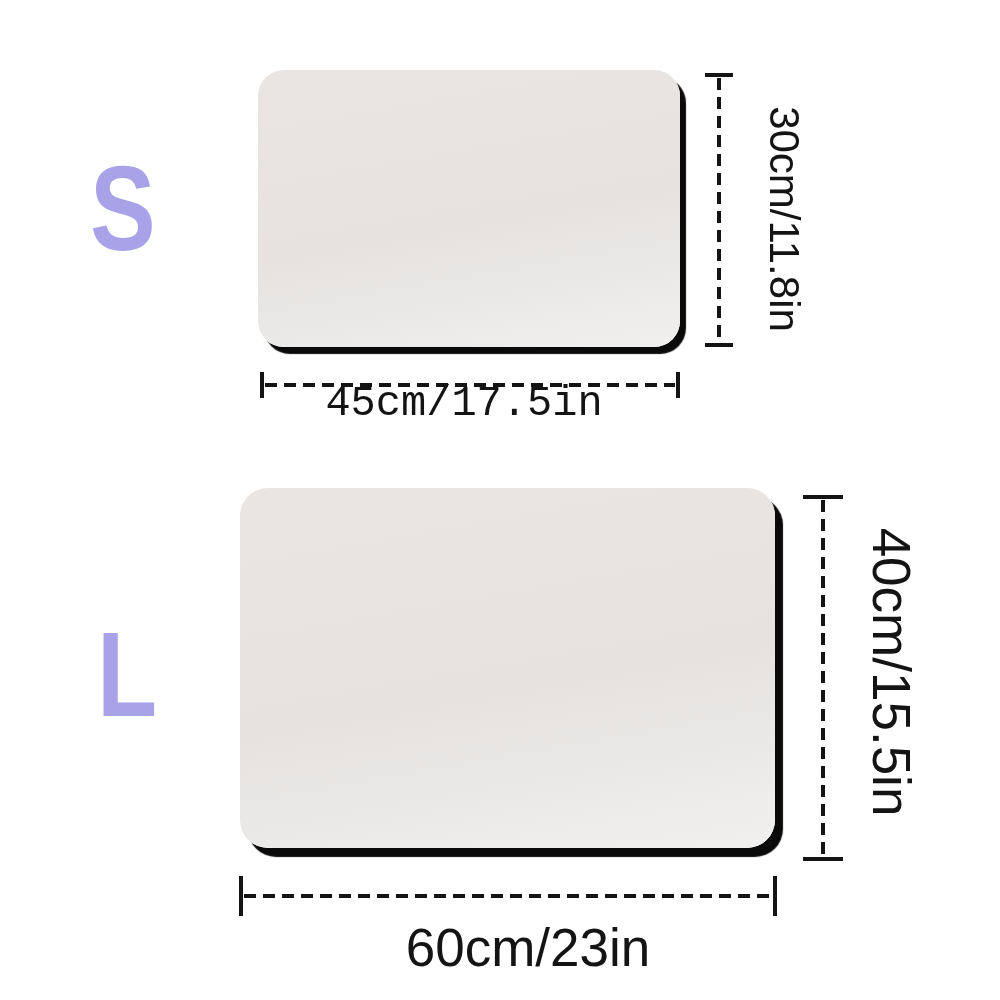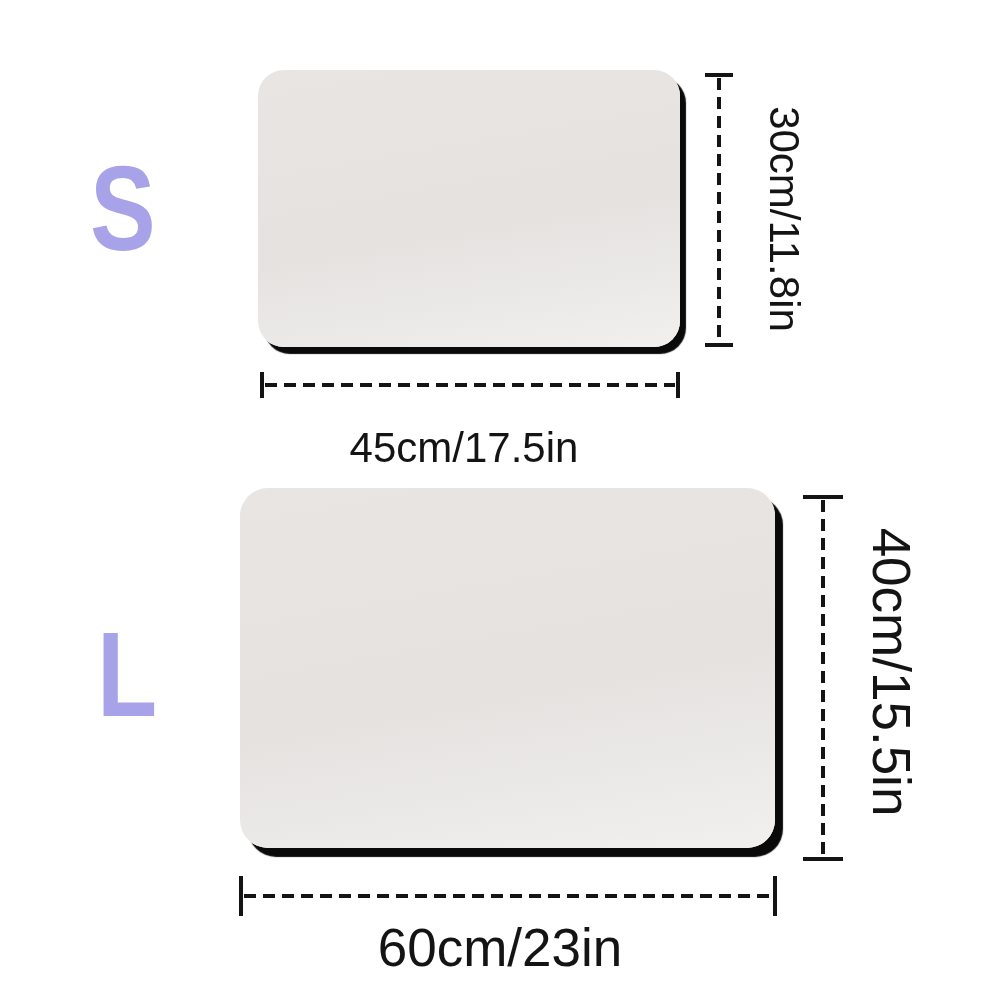--- a/index.html
+++ b/index.html
@@ -62,23 +62,23 @@
 
   
   .dim-text{
     position:absolute;
     color:#141414;
     white-space:nowrap;
   }
   .dim-text.h{transform:translate(-50%,-50%);}
   .dim-text.v{transform:translate(-50%,-50%) rotate(90deg);}
   #s-vtext{left:784px;top:219px;font-size:42px;}
-  #s-htext{left:464px;top:448px;font-size:42px;}
+  #s-htext{left:464px;top:404px;font-size:42px;font-family:Liberation Mono, monospace;}
   #l-vtext{left:891px;top:672px;font-size:53px;}
-  #l-htext{left:500px;top:947px;font-size:53px;}
+  #l-htext{left:528px;top:947px;font-size:53px;}
 </style>
 </head>
 <body>
 
 <div class="stage">
 
   <div class="size-letter" id="s-letter">S</div>
 
   <div class="mat" id="mat-s"></div>
 

